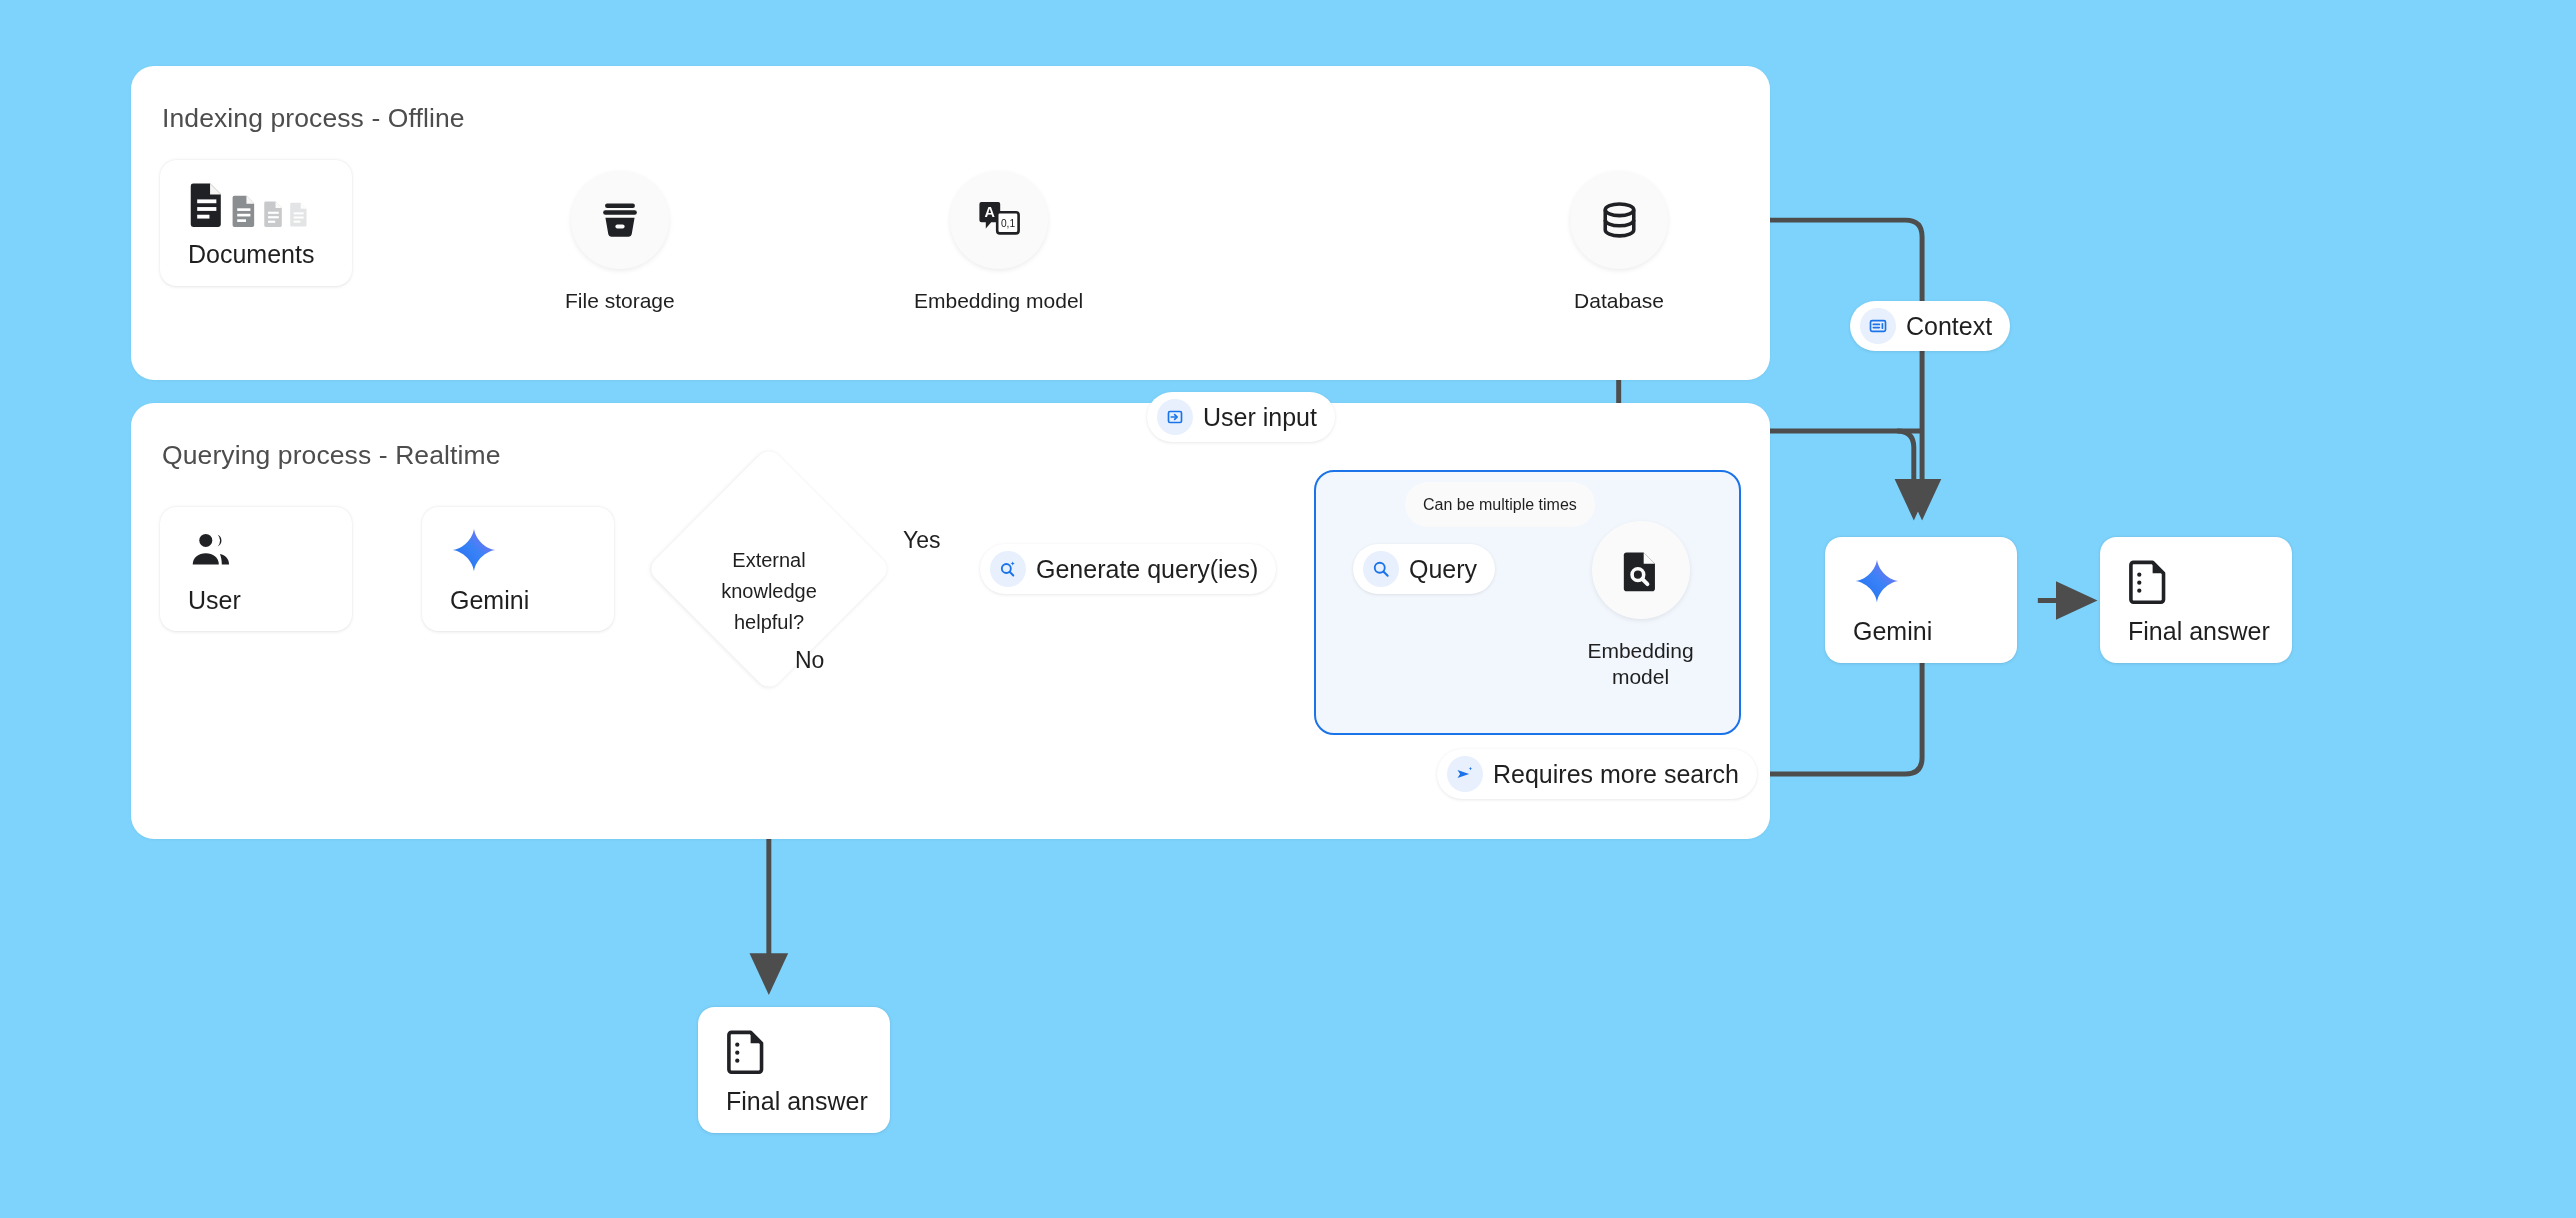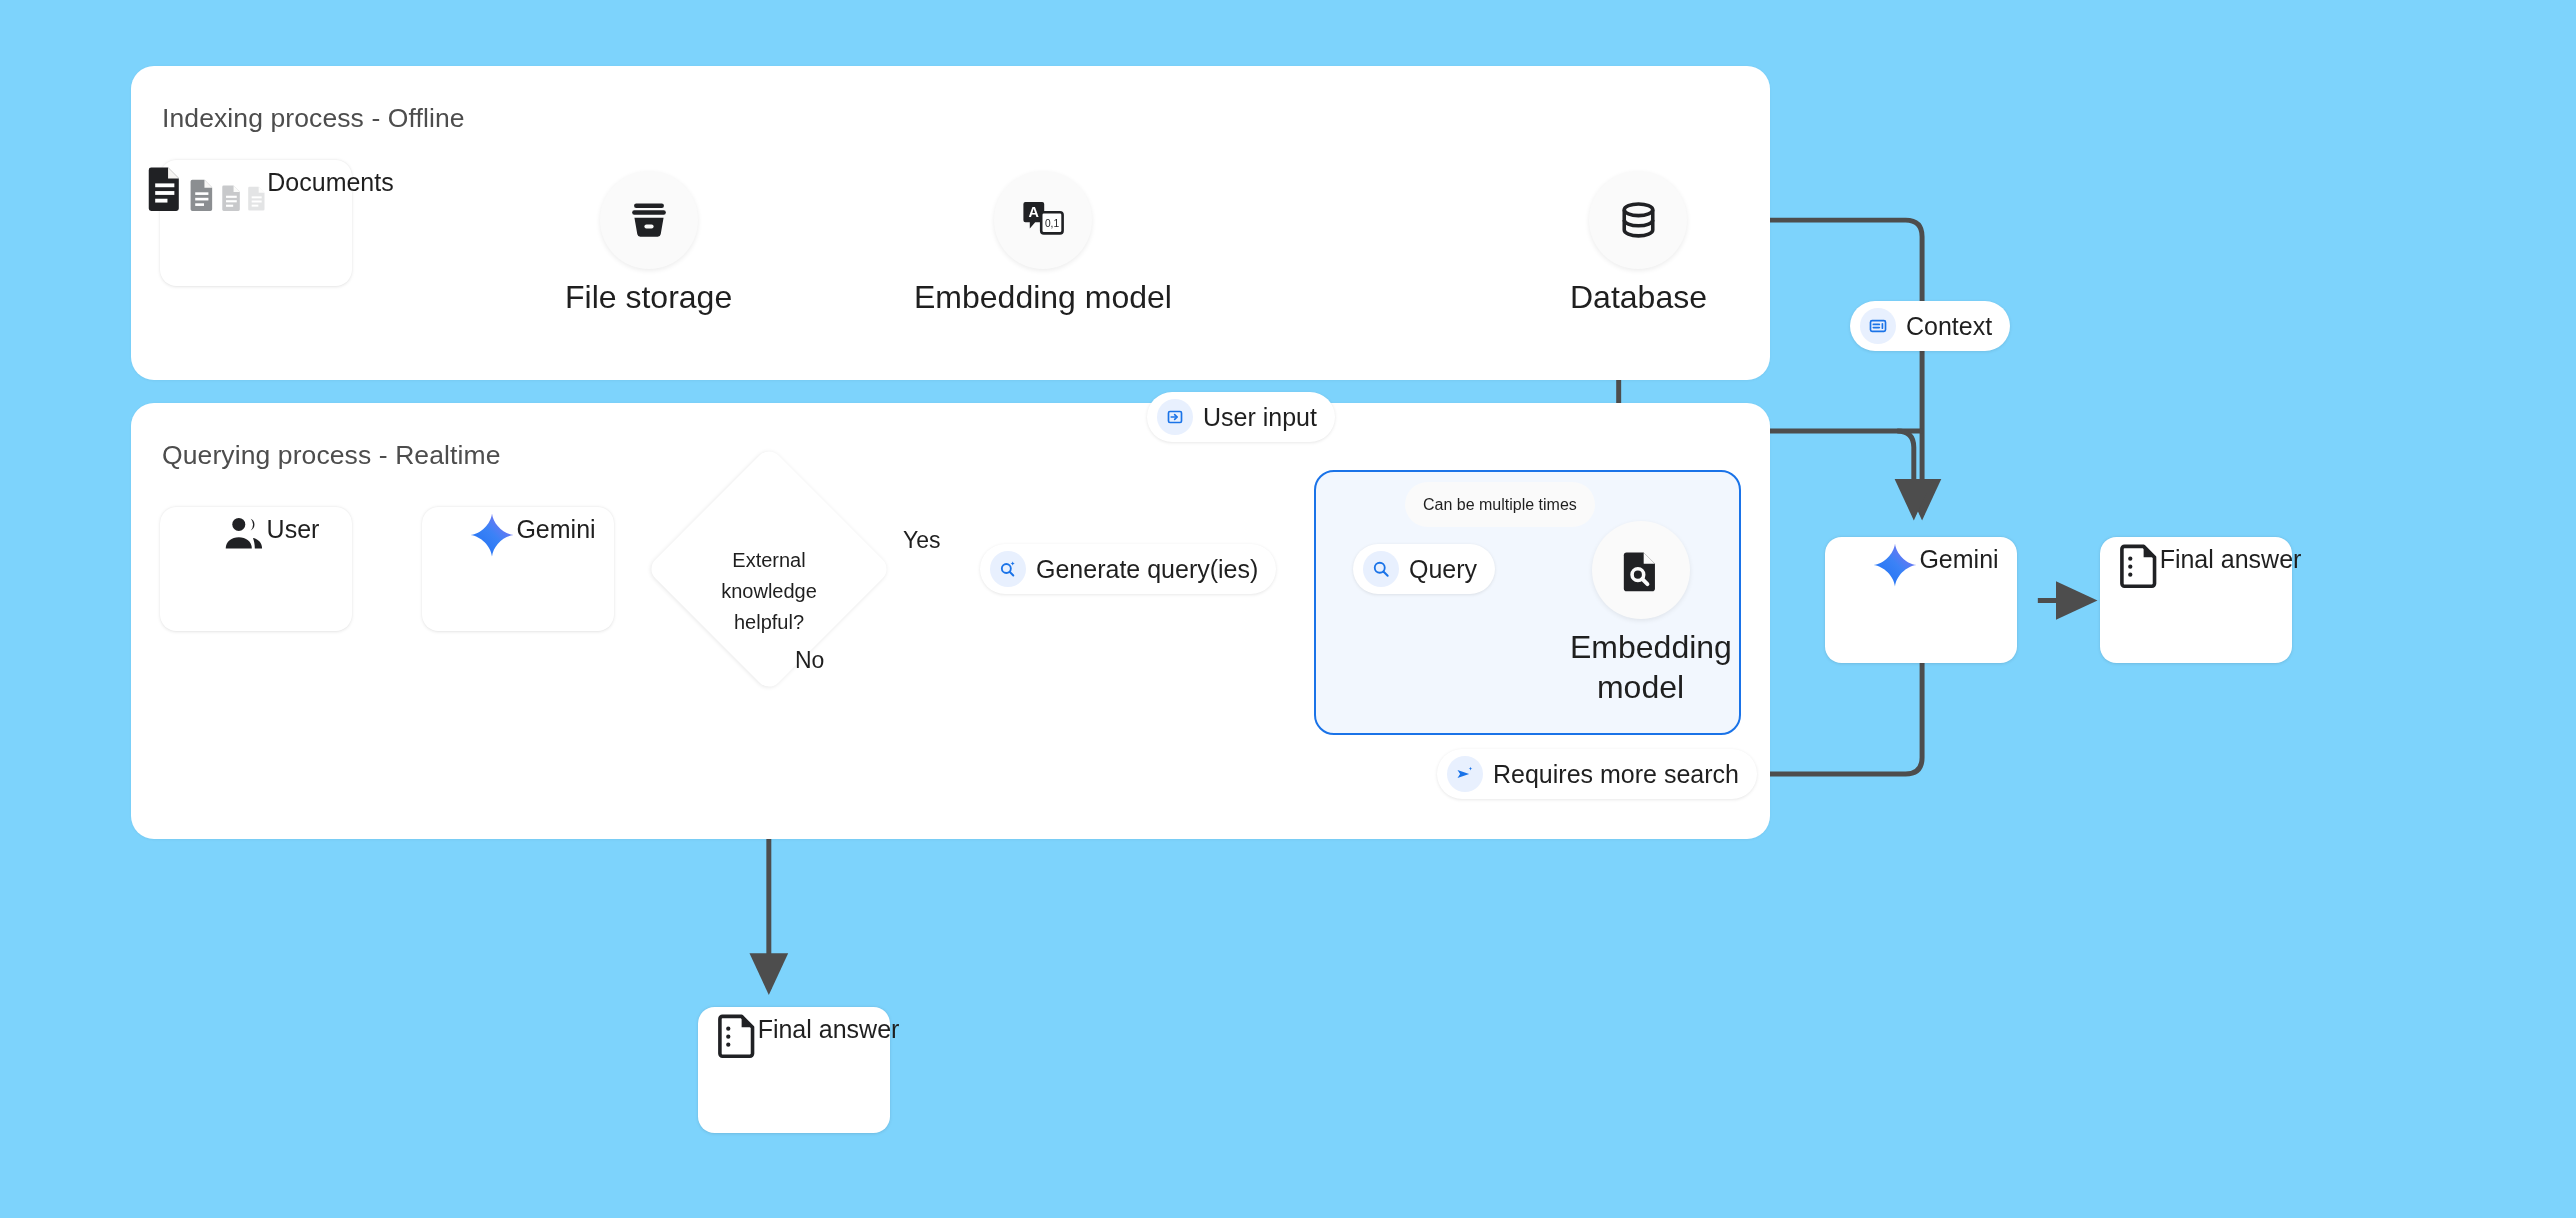--- a/index.html
+++ b/index.html
@@ -33,41 +33,41 @@
     letter-spacing: 0.1px;
     white-space: nowrap;
   }
   
   .card {
     position: absolute;
     background: #ffffff;
     border-radius: 16.5px;
     box-shadow: 0 0.8px 3.3px rgba(0,0,0,0.10), 0 0 0 0.8px rgba(0,0,0,0.012);
     display: flex;
-    flex-direction: row;
+    flex-direction: column;
     justify-content: center;
     padding-left: 28px;
   }
   .card .icon-wrap { height: 55px; display: flex; align-items: center; }
   .card .card-label {
     margin-top: 8.3px;
     font-size: 25px;
     color: #1f1f1f;
     white-space: nowrap;
   }
   
   .circ-node { position: absolute; display: flex; flex-direction: column; align-items: center; }
   .circ {
     width: 98px; height: 98px; border-radius: 50%;
     background: #fafafa;
     box-shadow: 0 1.7px 5px rgba(0,0,0,0.08);
     display: flex; align-items: center; justify-content: center;
   }
   .circ-label {
-    margin-top: 8px; font-size: 32px; color: #1f1f1f;
+    margin-top: 19px; font-size: 21px; color: #1f1f1f;
     text-align: center; line-height: 1.25; white-space: nowrap;
   }
   .circ-label.two-line { white-space: normal; width: 141px; }
   
   .pill {
     position: absolute;
     height: 50px;
     background: #ffffff;
     border-radius: 25px;
     box-shadow: 0 0.8px 3.3px rgba(0,0,0,0.10);

